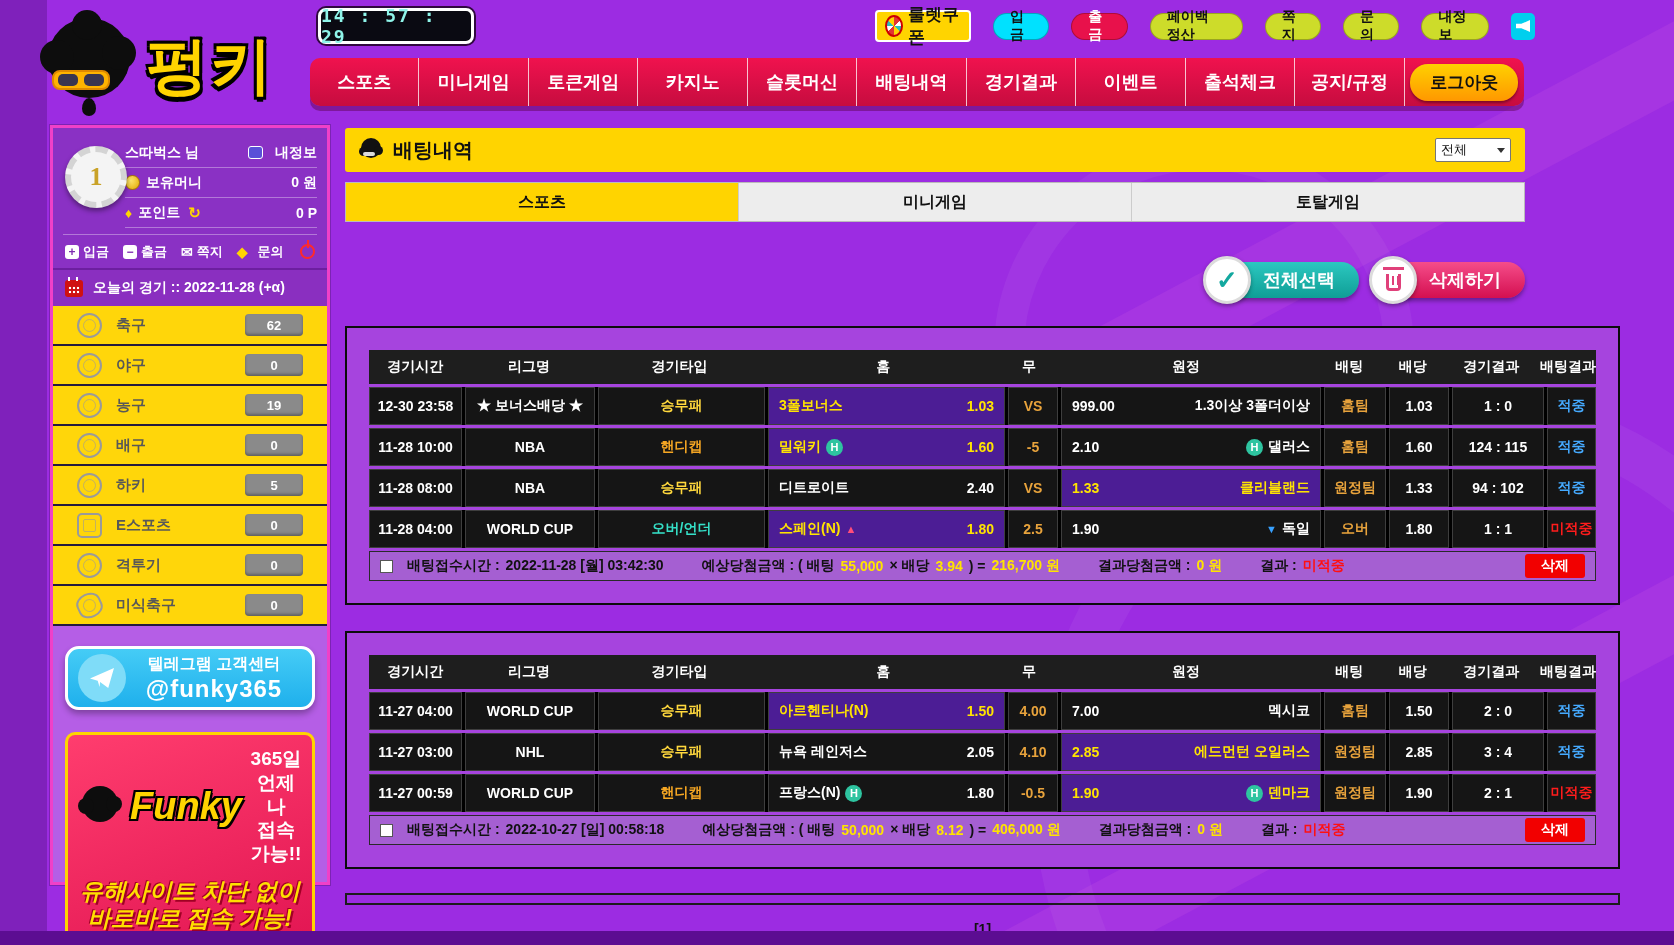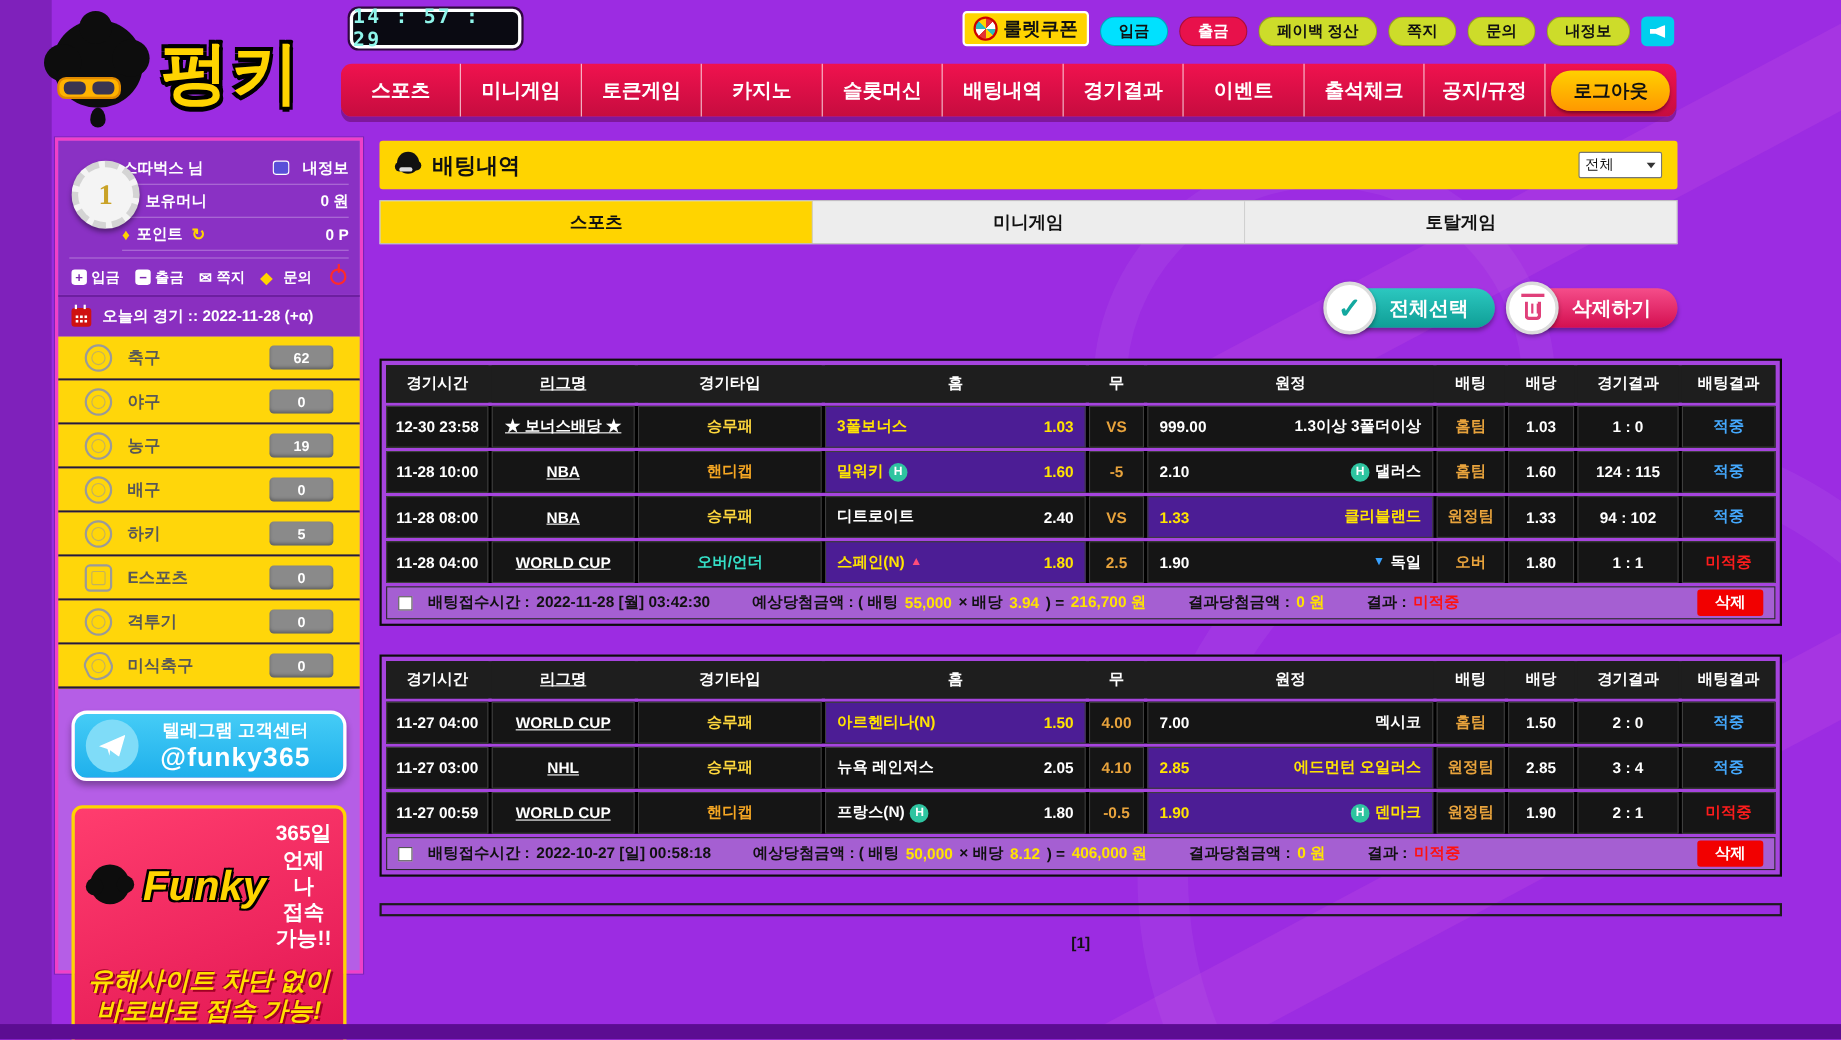--- a/index.html
+++ b/index.html
@@ -31,21 +31,21 @@
   .afro .goggles:before, .afro .goggles:after { content:""; position:absolute; top:2px; width:20px; height:12px; border-radius:5px; background:#3a3550; }
   .afro .goggles:before { left:4px; } .afro .goggles:after { right:4px; }
   .afro .drop { position:absolute; left:40px; top:84px; width:14px; height:18px; background:#0d0d0d; border-radius:50% 50% 50% 50%/60% 60% 40% 40%; }
   .logo-text { position:absolute; left:104px; top:18px; font-size:62px; font-weight:900; color:#ffd400; letter-spacing:2px;
     text-shadow:-3px -3px 0 #000, 3px -3px 0 #000, -3px 3px 0 #000, 3px 3px 0 #000, 0 5px 0 #000; }
 
   .clock { position:absolute; left:318px; top:8px; width:156px; height:36px; background:#0a0a12; border:3px solid #fff; border-radius:8px;
     display:flex; align-items:center; justify-content:center; font-family:"DejaVu Sans Mono", monospace; font-size:18px; font-weight:bold;
     color:#8ff5ea; letter-spacing:2px; box-shadow:0 0 0 2px #30083f; }
 
-  .topbtns { position:absolute; left:875px; top:10px; width:660px; height:32px; display:flex; align-items:flex-end; gap:10px; }
+  .topbtns { position:absolute; left:875px; top:10px; width:660px; height:32px; display:flex; align-items:center; gap:22px; }
   .coupon { height:32px; display:flex; align-items:center; gap:5px; background:#ffd400; border:2px solid #fff; border-radius:4px; padding:0 8px;
     font-size:17px; font-weight:900; color:#111; cursor:pointer; }
   .wheel { width:22px; height:22px; border-radius:50%; border:2px solid #c00;
     background:conic-gradient(#e23333 0 45deg,#fff 45deg 90deg,#2bbdbd 90deg 135deg,#ffd400 135deg 180deg,#e23333 180deg 225deg,#fff 225deg 270deg,#2bbdbd 270deg 315deg,#ffd400 315deg 360deg); }
   .pill { height:27px; border-radius:14px; padding:0 16px; display:flex; align-items:center; font-size:14px; font-weight:bold; cursor:pointer; border:1px solid rgba(0,0,0,0.25); }
   .pill.cyan { background:#00e1ff; color:#111; }
   .pill.red { background:#e8114b; color:#fff; }
   .pill.lime { background:#cddc2a; color:#111; }
   .sound { width:30px; height:27px; background:#00cfee; border-radius:5px; display:flex; align-items:center; justify-content:center; cursor:pointer; }
   .speaker { width:14px; height:12px; background:#fff; clip-path:polygon(0 32%,38% 32%,100% 0,100% 100%,38% 68%,0 68%); }
@@ -59,21 +59,21 @@
   .logout { background:linear-gradient(#ffd000,#ff9800); color:#111; font-size:17px; font-weight:bold; padding:7px 20px; border-radius:18px;
     box-shadow:0 2px 3px rgba(0,0,0,0.4); cursor:pointer; }
 
   
   .sidebar { position:absolute; left:50px; top:125px; width:280px; height:760px; border:3px solid #f040c8; background:#b55ee6;
     box-shadow:0 0 0 1px rgba(0,0,0,0.2); }
   .userbox { background:#8a31c4; padding:10px 10px 0 10px; position:relative; }
   .chip { position:absolute; left:12px; top:18px; width:62px; height:62px; border-radius:50%; background:#f4f4f4;
     border:6px dashed #d4d4d4; box-shadow:0 3px 5px rgba(0,0,0,0.4); display:flex; align-items:center; justify-content:center; }
   .chip span { font-family:"Liberation Serif", serif; font-size:26px; font-weight:bold; color:#c9a227; }
-  .uline { margin-left:48px; height:30px; display:flex; align-items:center; border-bottom:1px solid rgba(255,255,255,0.35); color:#fff; font-size:14px; font-weight:bold;justify-content:flex-end; }
+  .uline { margin-left:62px; height:30px; display:flex; align-items:center; border-bottom:1px solid rgba(255,255,255,0.35); color:#fff; font-size:14px; font-weight:bold;justify-content:flex-end; }
   .uline:last-of-type { border-bottom:none; }
   .uname-row { gap:8px; }
   .myinfo-ic { width:15px; height:13px; background:#5a4fd8; border-radius:3px; display:inline-block; margin-right:4px; border:1px solid #fff; }
   .grow { flex:1; }
   .coin { width:15px; height:15px; border-radius:50%; background:radial-gradient(circle at 35% 35%, #ffe66e, #e0a800); border:1px solid #a87700; margin-right:6px; }
   .dia { color:#ffd400; margin-right:6px; font-size:14px; }
   .refresh { color:#ffd400; margin-left:8px; font-size:15px; cursor:pointer; }
   .uactions { margin-top:6px; border-top:1px solid rgba(255,255,255,0.35); height:34px; display:flex; align-items:center; gap:14px; padding:0 2px; color:#fff; font-size:13px; font-weight:bold; }
   .uact { display:flex; align-items:center; gap:4px; cursor:pointer; }
   .sq { width:14px; height:14px; background:#fff; color:#7d2ab0; display:inline-flex; align-items:center; justify-content:center; border-radius:3px; font-weight:900; font-size:12px; line-height:1; }
@@ -146,29 +146,29 @@
     display:flex; align-items:center; padding:0 24px 0 52px; cursor:pointer; box-shadow:0 3px 4px rgba(0,0,0,0.35); }
   .btn-select { background:linear-gradient(#2cc8c0,#0f9e96); }
   .btn-del { background:linear-gradient(#f54d8a,#d40f50); }
   .circ { position:absolute; left:-8px; top:-6px; width:48px; height:48px; border-radius:50%; background:#fff; border:3px solid #dcdcdc;
     display:flex; align-items:center; justify-content:center; box-shadow:0 2px 4px rgba(0,0,0,0.35); }
   .circ .chk { color:#13a89f; font-size:26px; font-weight:900; }
   .trash { width:15px; height:17px; border:3px solid #e0407a; border-top:none; border-radius:0 0 4px 4px; position:relative; margin-top:4px; }
   .trash:before { content:""; position:absolute; left:-6px; top:-7px; width:21px; height:3px; background:#e0407a; }
   .trash:after { content:""; position:absolute; left:3px; top:2px; width:2px; height:9px; background:#e0407a; box-shadow:5px 0 0 #e0407a; }
 
-  .bet-table { margin-top:28px; width:1275px; border:2px solid #0c0c0c; background:#a644de; padding:4px; }
+  .bet-table { margin-top:28px; width:1275px; border:2px solid #0c0c0c; background:#a644de; padding:22px; }
   .bet-table.second { margin-top:26px; }
   .trow { display:flex; gap:3px; background:#000; margin-bottom:3px; }
   .trow:last-child { margin-bottom:0; }
   .thead { background:#1e1e1e; }
   .thead .c { background:#1e1e1e; border:none; color:#fff; height:34px; }
   .c { background:#151515; border:1px solid #3e3e3e; height:38px; display:flex; align-items:center; justify-content:center;
     color:#fff; font-size:14px; font-weight:bold; white-space:nowrap; }
-  .c.time { width:93px; } .c.league { width:130px;text-decoration:underline; } .c.type { width:167px; }
+  .c.time { width:93px; } .c.league { width:130px; } .c.type { width:167px; }
   .c.home { width:237px; justify-content:space-between; padding:0 10px; }
   .c.draw { width:50px; color:#e8a33c; }
   .c.away { width:260px; justify-content:space-between; padding:0 10px; }
   .c.bet { width:62px; color:#e8a33c; } .c.odds { width:60px; } .c.score { width:92px; } .c.result { flex:1; }
   .c.picked { background:#4c1d95; }
   .c.picked span { color:#ffe400; }
   .t-yellow { color:#ffd83d; } .t-orange { color:#f5a623; } .t-cyan { color:#35e0c8; }
   .hit { color:#45aaff; } .miss { color:#ff1c1c; }
   .hbadge { display:inline-flex; width:17px; height:17px; border-radius:50%; background:#2ec4a0; color:#fff !important; font-size:11px; font-weight:bold;
     align-items:center; justify-content:center; margin:0 5px; flex:none; }

